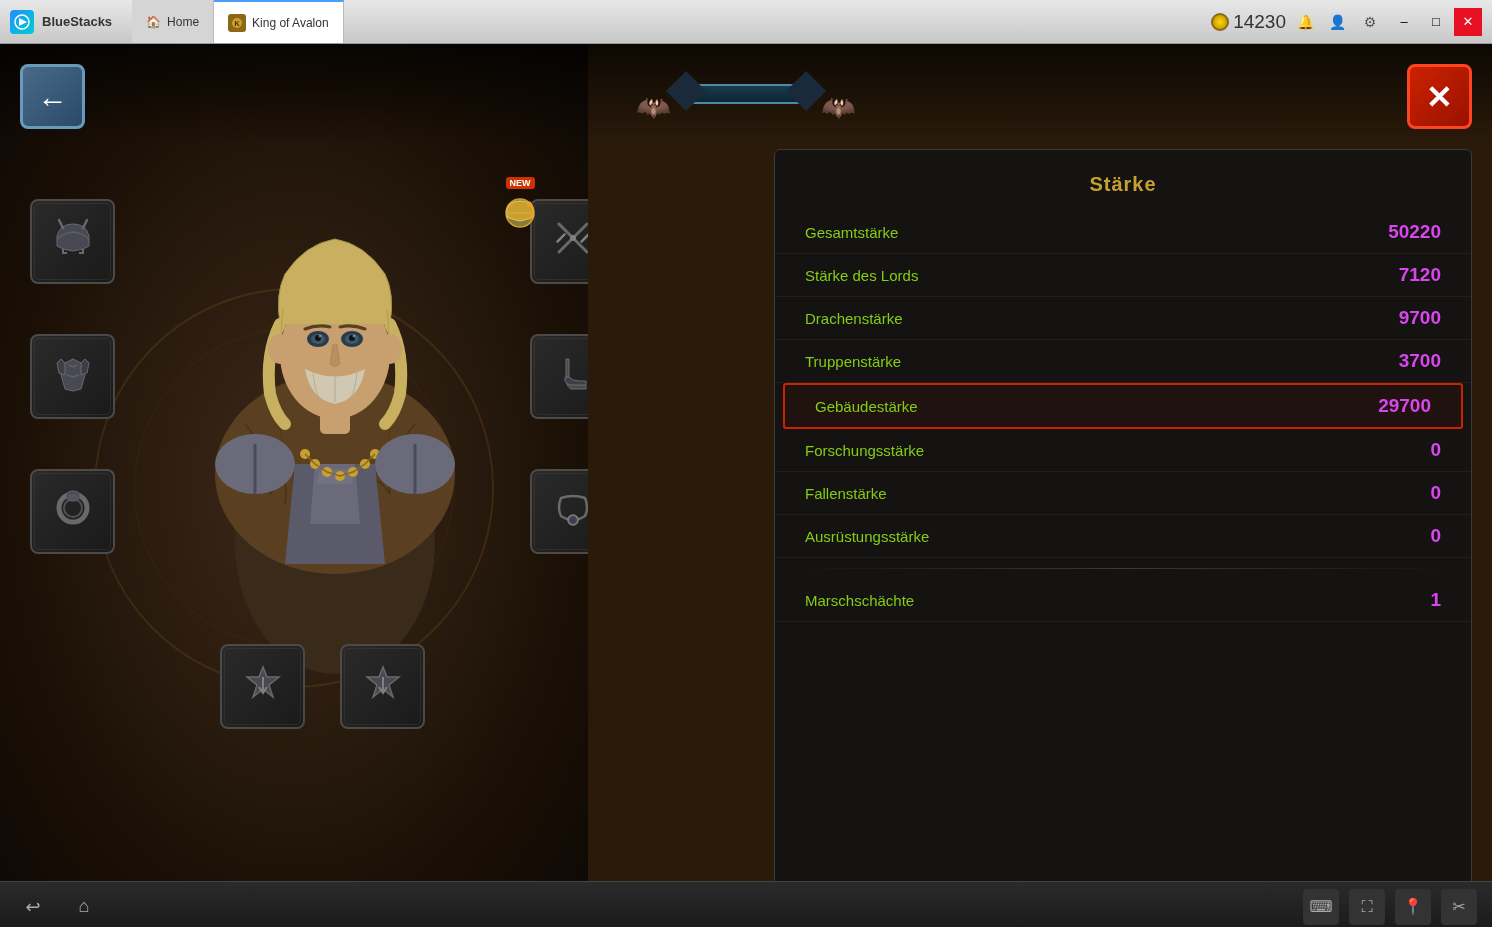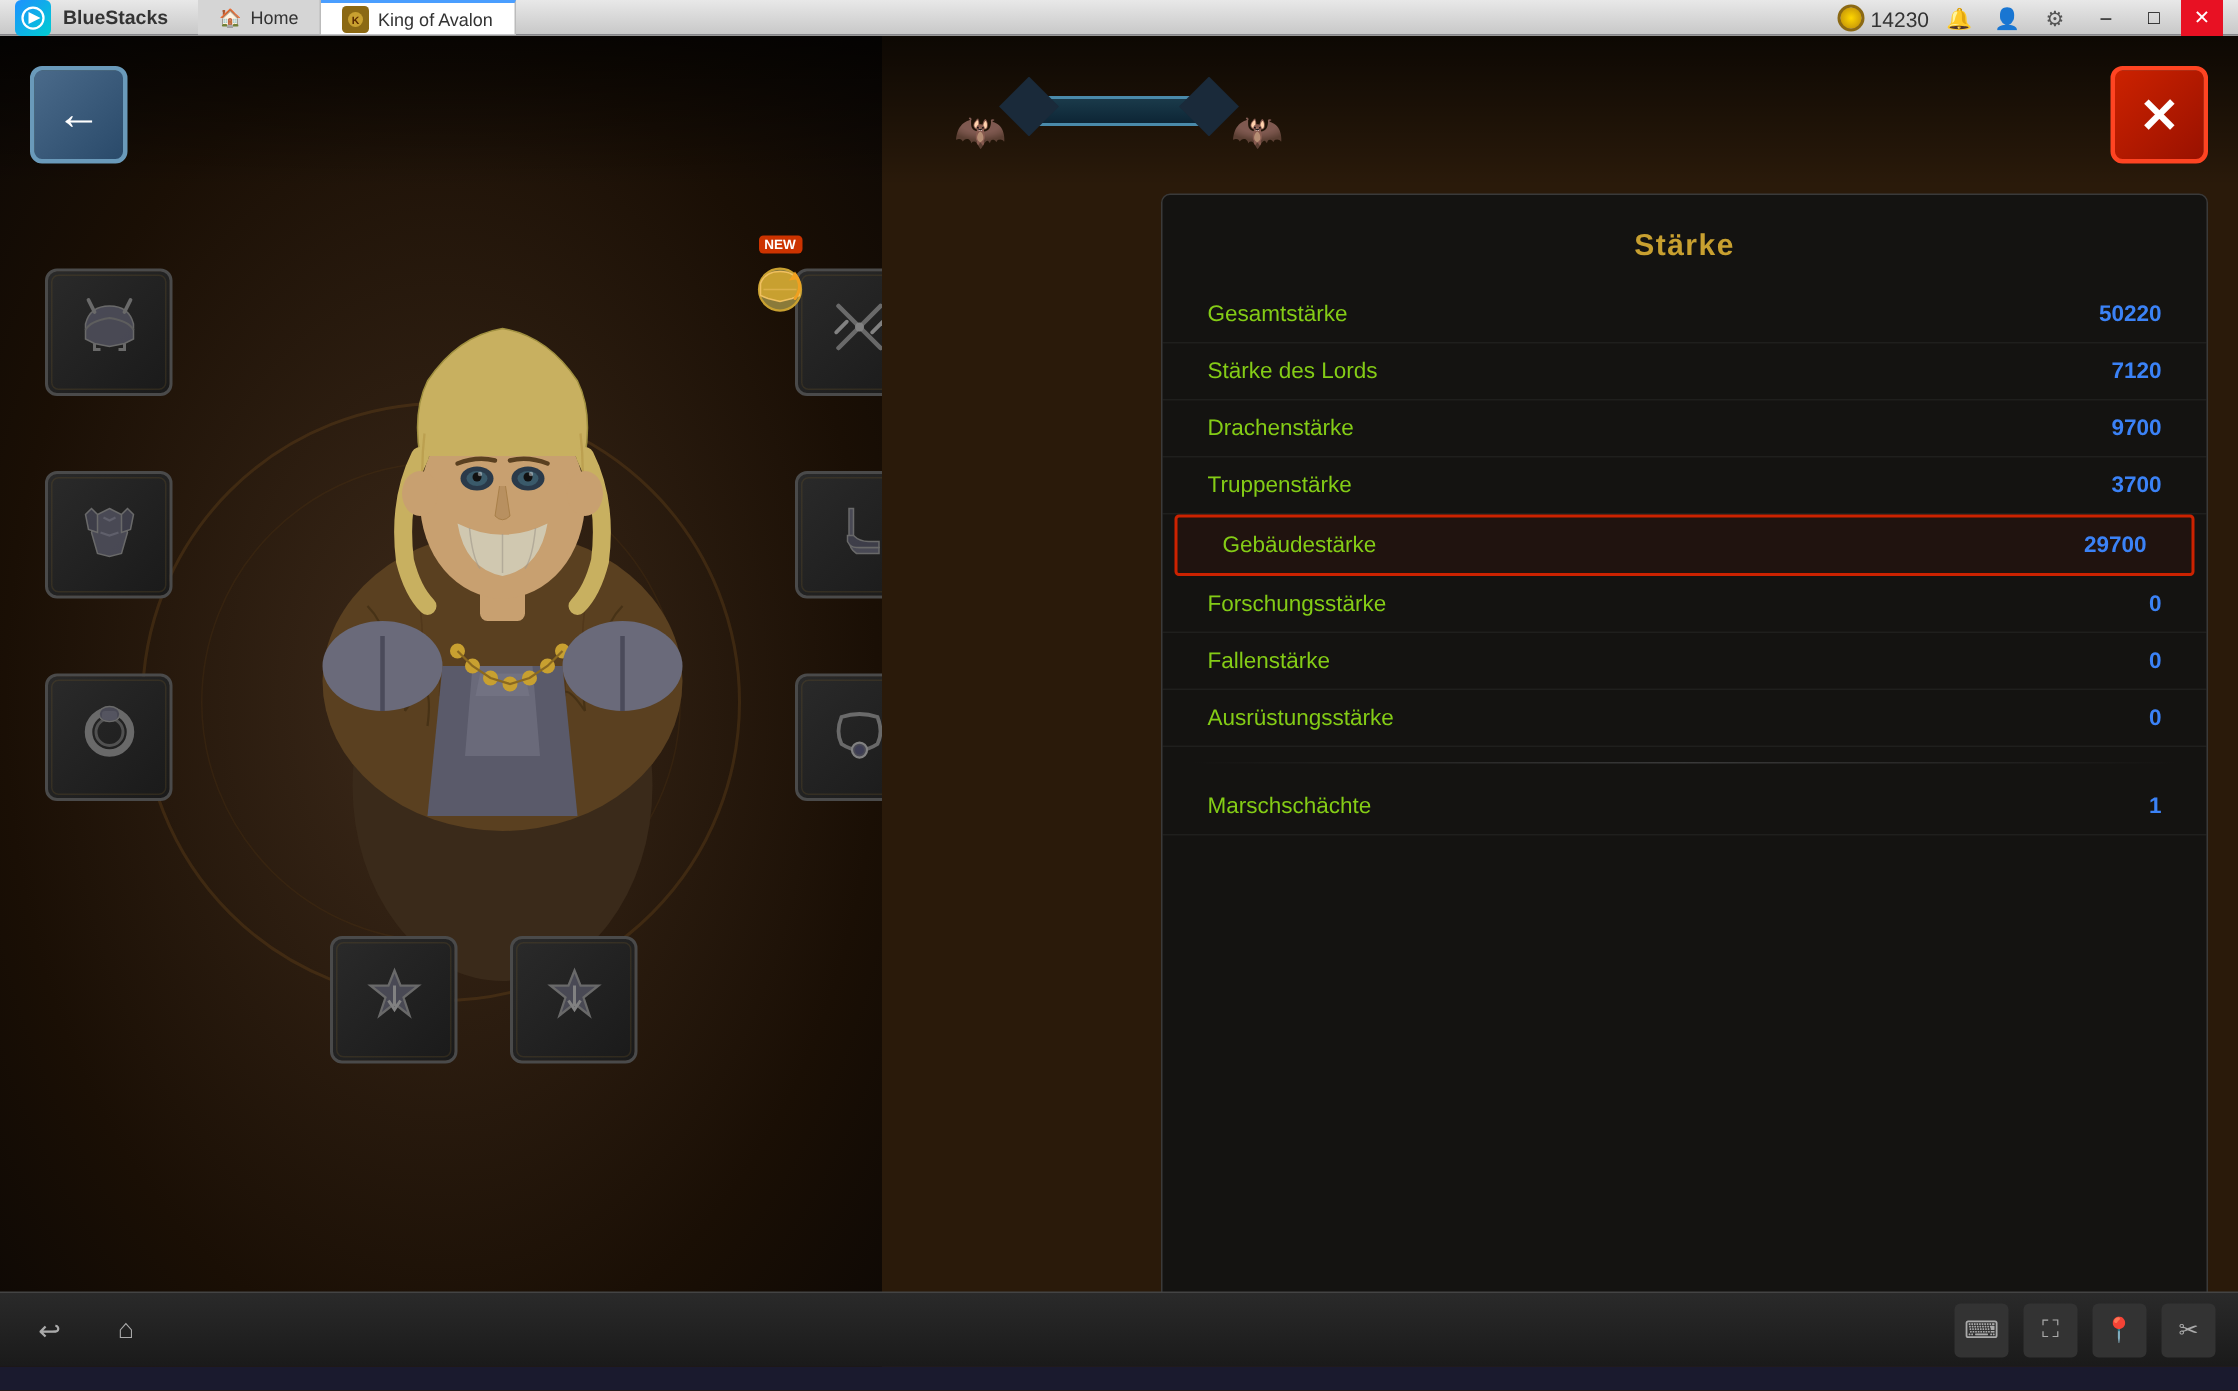--- a/index.html
+++ b/index.html
@@ -7,21 +7,21 @@
     body {
       width: 1492px;
       height: 927px;
       overflow: hidden;
       font-family: Arial, sans-serif;
       background: #1a1a2e;
     }
 
     
     .titlebar {
-      height: 24px;
+      height: 44px;
       background: linear-gradient(to bottom, #e8e8e8, #c8c8c8);
       display: flex;
       align-items: center;
       border-bottom: 1px solid #999;
     }
 
     .titlebar-left {
       display: flex;
       align-items: center;
       padding: 0 10px;
@@ -84,23 +84,23 @@
     .titlebar-right {
       margin-left: auto;
       display: flex;
       align-items: center;
       gap: 8px;
       padding: 0 10px;
     }
 
     .coin-display {
       display: flex;
-      align-items: flex-end;
+      align-items: center;
       gap: 4px;
-      font-size: 14px;
+      font-size: 19px;
       color: #333;
     }
 
     .coin-icon {
       width: 18px;
       height: 18px;
       background: radial-gradient(circle, #ffd700, #b8860b);
       border-radius: 50%;
       border: 2px solid #8b6914;
     }
@@ -390,22 +390,22 @@
       border-radius: 3px;
       background: rgba(180,20,0,0.08);
     }
 
     .stat-label {
       font-size: 15px;
       color: #84cc16;
     }
 
     .stat-value {
-      font-size: 15px;
-      color: #3b82f6;
+      font-size: 19px;
+      color: #d946ef;
       font-weight: bold;
     }
 
     .section-divider {
       height: 1px;
       background: linear-gradient(to right, transparent, #3a3a3a, transparent);
       margin: 10px 20px;
     }
 
     

